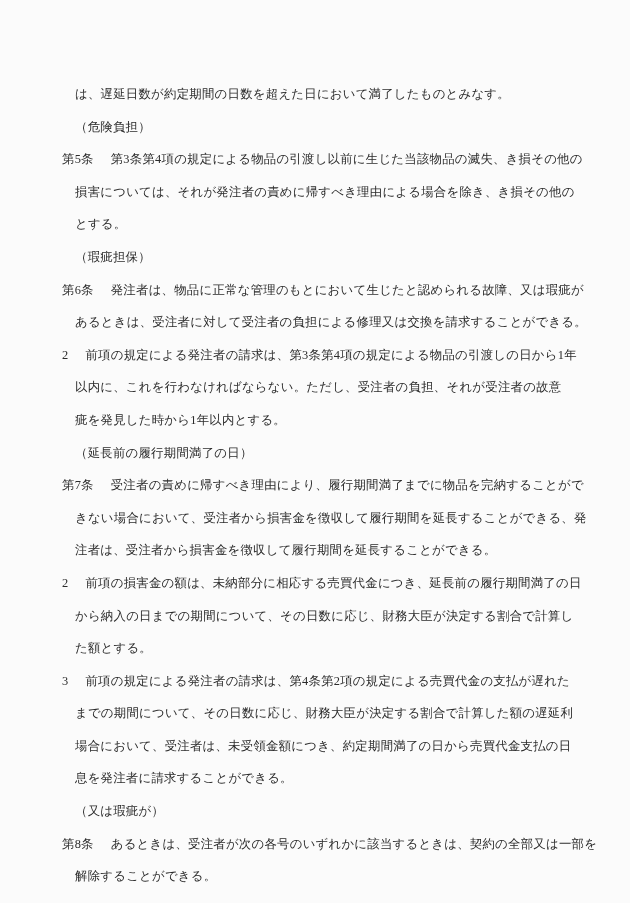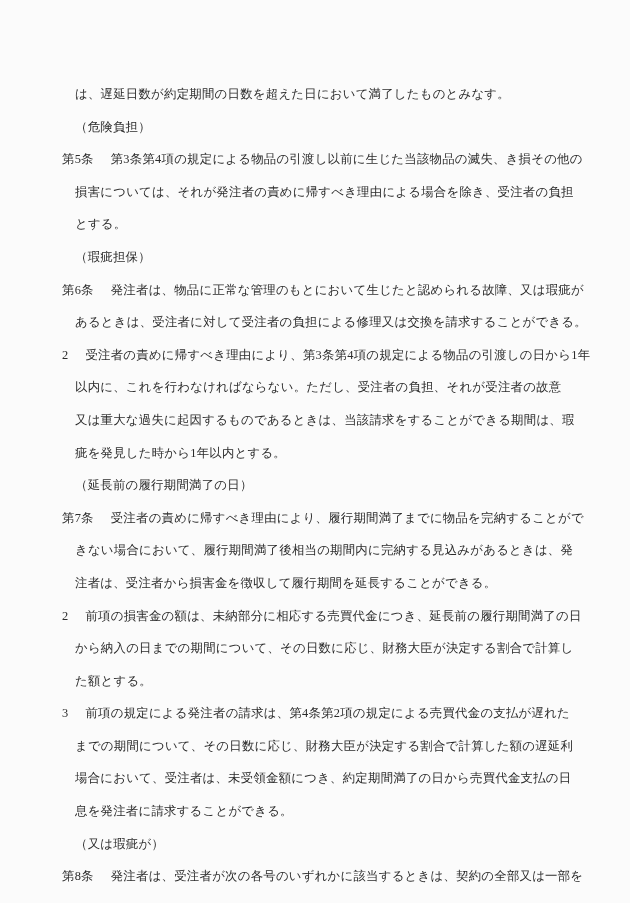--- a/index.html
+++ b/index.html
@@ -65,37 +65,36 @@
   }
 </style>
 </head>
 <body>
 
 <div id="page">
   <div id="doc-body">
       <div class="line cont"><span>は、遅延日数が約定期間の日数を超えた日において満了したものとみなす。</span></div>
       <div class="line heading"><span>（危険負担）</span></div>
       <div class="line art-start"><span class="num">第5条</span><span class="gap-m"></span><span>第3条第4項の規定による物品の引渡し以前に生じた当該物品の滅失、き損その他の</span></div>
-      <div class="line cont"><span>損害については、それが発注者の責めに帰すべき理由による場合を除き、受注者の負担</span></div>
+      <div class="line cont"><span>損害については、それが発注者の責めに帰すべき理由による場合を除き、き損その他の</span></div>
       <div class="line cont"><span>とする。</span></div>
       <div class="line heading"><span>（瑕疵担保）</span></div>
       <div class="line art-start"><span class="num">第6条</span><span class="gap-m"></span><span>発注者は、物品に正常な管理のもとにおいて生じたと認められる故障、又は瑕疵が</span></div>
       <div class="line cont"><span>あるときは、受注者に対して受注者の負担による修理又は交換を請求することができる。</span></div>
-      <div class="line para-start"><span class="num">2</span><span class="gap-m"></span><span>受注者の責めに帰すべき理由により、第3条第4項の規定による物品の引渡しの日から1年</span></div>
+      <div class="line para-start"><span class="num">2</span><span class="gap-m"></span><span>前項の規定による発注者の請求は、第3条第4項の規定による物品の引渡しの日から1年</span></div>
       <div class="line cont"><span>以内に、これを行わなければならない。ただし、受注者の負担、それが受注者の故意</span></div>
-      <div class="line cont"><span>又は重大な過失に起因するものであるときは、当該請求をすることができる期間は、瑕</span></div>
       <div class="line cont"><span>疵を発見した時から1年以内とする。</span></div>
       <div class="line heading"><span>（延長前の履行期間満了の日）</span></div>
       <div class="line art-start"><span class="num">第7条</span><span class="gap-m"></span><span>受注者の責めに帰すべき理由により、履行期間満了までに物品を完納することがで</span></div>
-      <div class="line cont"><span>きない場合において、履行期間満了後相当の期間内に完納する見込みがあるときは、発</span></div>
+      <div class="line cont"><span>きない場合において、受注者から損害金を徴収して履行期間を延長することができる、発</span></div>
       <div class="line cont"><span>注者は、受注者から損害金を徴収して履行期間を延長することができる。</span></div>
       <div class="line para-start"><span class="num">2</span><span class="gap-m"></span><span>前項の損害金の額は、未納部分に相応する売買代金につき、延長前の履行期間満了の日</span></div>
       <div class="line cont"><span>から納入の日までの期間について、その日数に応じ、財務大臣が決定する割合で計算し</span></div>
       <div class="line cont"><span>た額とする。</span></div>
       <div class="line para-start"><span class="num">3</span><span class="gap-m"></span><span>前項の規定による発注者の請求は、第4条第2項の規定による売買代金の支払が遅れた</span></div>
       <div class="line cont"><span>までの期間について、その日数に応じ、財務大臣が決定する割合で計算した額の遅延利</span></div>
       <div class="line cont"><span>場合において、受注者は、未受領金額につき、約定期間満了の日から売買代金支払の日</span></div>
       <div class="line cont"><span>息を発注者に請求することができる。</span></div>
       <div class="line heading"><span>（又は瑕疵が）</span></div>
-      <div class="line art-start"><span class="num">第8条</span><span class="gap-m"></span><span>発注者は、受注者が次の各号のいずれかに該当するときは、契約の全部又は一部を</span></div>
+      <div class="line art-start"><span class="num">第8条</span><span class="gap-m"></span><span>あるときは、受注者が次の各号のいずれかに該当するときは、契約の全部又は一部を</span></div>
       <div class="line cont"><span>解除することができる。</span></div>
     </div>
 </div>
 
 </body></html>

